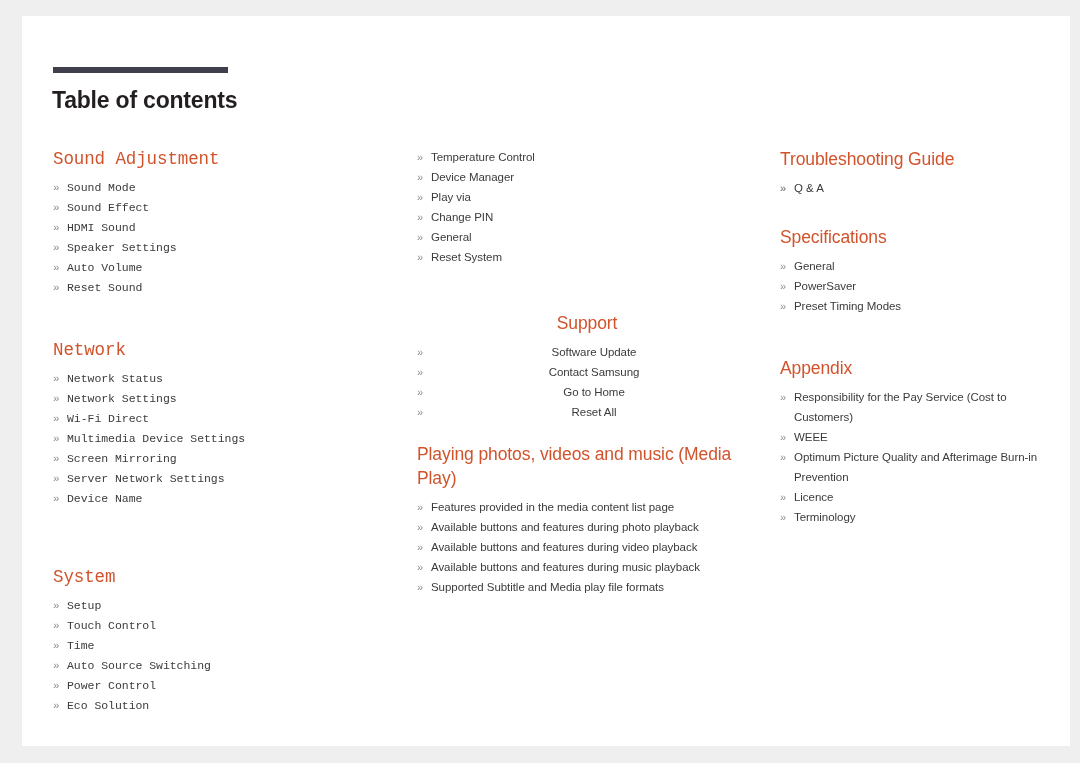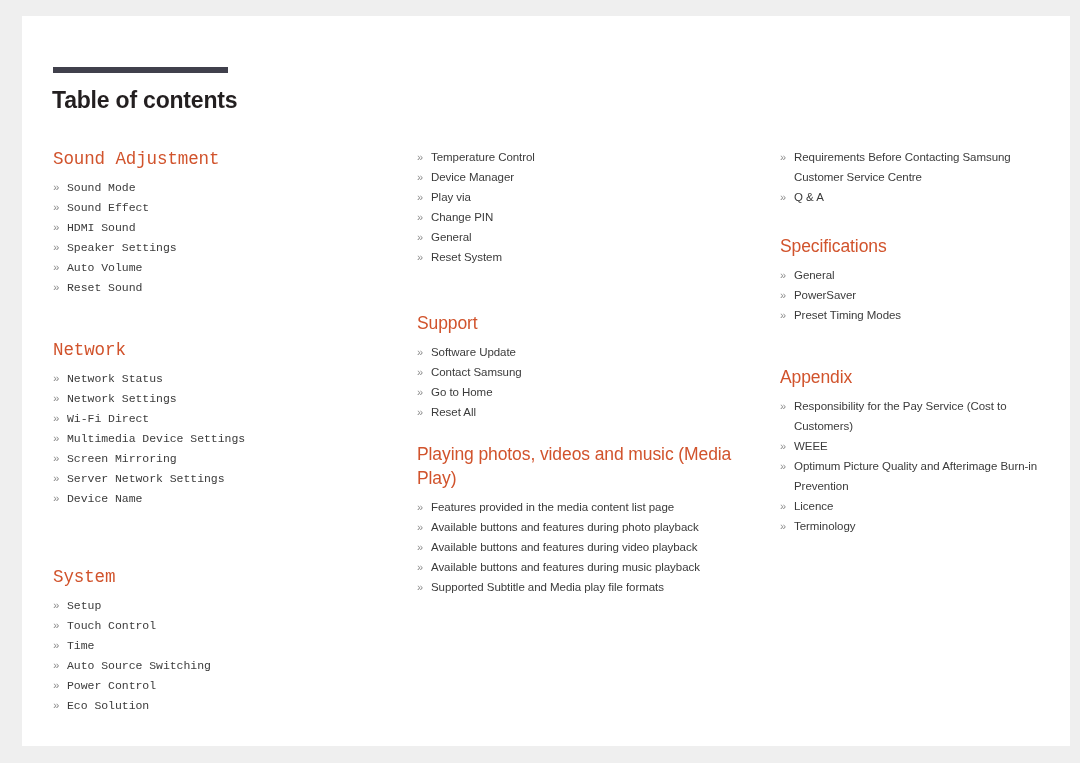--- a/index.html
+++ b/index.html
@@ -137,21 +137,21 @@
         <div class="section">
           <ul class="items">
             <li class="item"><span class="marker">»</span><span>Temperature Control</span></li>
             <li class="item"><span class="marker">»</span><span>Device Manager</span></li>
             <li class="item"><span class="marker">»</span><span>Play via</span></li>
             <li class="item"><span class="marker">»</span><span>Change PIN</span></li>
             <li class="item"><span class="marker">»</span><span>General</span></li>
             <li class="item"><span class="marker">»</span><span>Reset System</span></li>
           </ul>
         </div>
-        <div class="section" style="margin-top: 44px;">
+        <div class="section" style="margin-top: 44px; text-align: center;">
           <div class="section-head">Support</div>
           <ul class="items">
             <li class="item"><span class="marker">»</span><span>Software Update</span></li>
             <li class="item"><span class="marker">»</span><span>Contact Samsung</span></li>
             <li class="item"><span class="marker">»</span><span>Go to Home</span></li>
             <li class="item"><span class="marker">»</span><span>Reset All</span></li>
           </ul>
         </div>
         <div class="section" style="margin-top: 20px;">
           <div class="section-head">Playing photos, videos and music (Media Play)</div>
@@ -159,22 +159,23 @@
             <li class="item"><span class="marker">»</span><span>Features provided in the media content list page</span></li>
             <li class="item"><span class="marker">»</span><span>Available buttons and features during photo playback</span></li>
             <li class="item"><span class="marker">»</span><span>Available buttons and features during video playback</span></li>
             <li class="item"><span class="marker">»</span><span>Available buttons and features during music playback</span></li>
             <li class="item"><span class="marker">»</span><span>Supported Subtitle and Media play file formats</span></li>
           </ul>
         </div>
       </div>
     <div class="col col-3">
         <div class="section">
+          <div class="section-head">Troubleshooting Guide</div>
           <ul class="items">
-            <li class="item"><span class="marker">»</span><span>Requirements Before Contacting Samsung Customer Service Centre</span></li>
+            <li class="item"><span class="marker">»</span></li>
             <li class="item"><span class="marker">»</span><span>Q &amp; A</span></li>
           </ul>
         </div>
         <div class="section" style="margin-top: 27px;">
           <div class="section-head">Specifications</div>
           <ul class="items">
             <li class="item"><span class="marker">»</span><span>General</span></li>
             <li class="item"><span class="marker">»</span><span>PowerSaver</span></li>
             <li class="item"><span class="marker">»</span><span>Preset Timing Modes</span></li>
           </ul>

